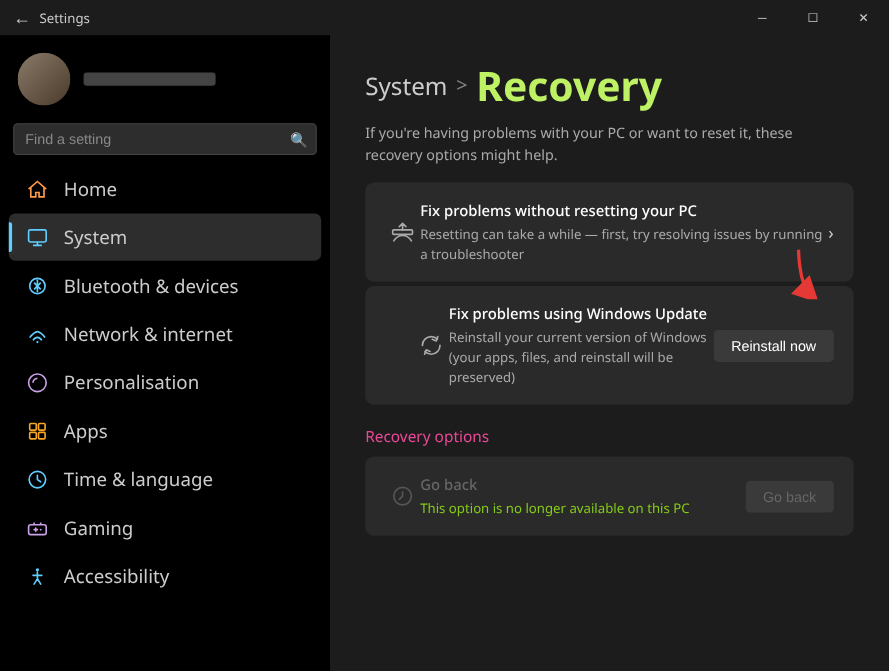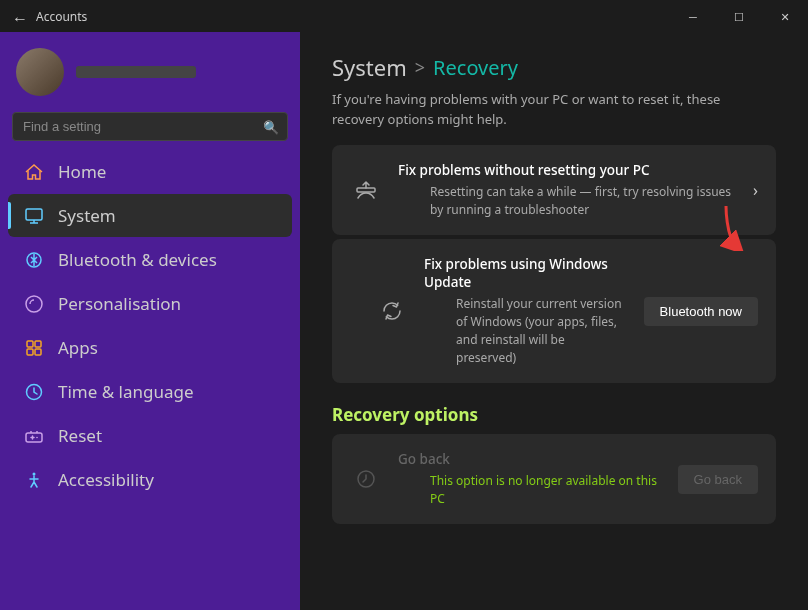--- a/index.html
+++ b/index.html
@@ -49,21 +49,21 @@
 
     
     .app-container {
       display: flex;
       height: calc(610px - 32px);
     }
 
     
     .sidebar {
       width: 300px;
-      background: #4c1d95;
+      background: #000000;
       display: flex;
       flex-direction: column;
       flex-shrink: 0;
       overflow: hidden;
       position: relative;
     }
 
     .user-section {
       display: flex;
       align-items: center;
@@ -195,42 +195,41 @@
     .breadcrumb-system {
       font-size: 22px;
       color: #cccccc;
       font-weight: 400;
     }
     .breadcrumb-arrow {
       font-size: 18px;
       color: #888;
     }
     .breadcrumb-page {
-      font-size: 20px;
-      color: #14b8a6;
-      font-weight: 400;
+      font-size: 37px;
+      color: #bef264;
+      font-weight: 700;
     }
 
     .page-description {
       font-size: 13px;
       color: #aaaaaa;
       margin-bottom: 16px;
       max-width: 440px;
       line-height: 1.5;
     }
 
     
     .card {
       background: #2a2a2a;
       border-radius: 8px;
       margin-bottom: 4px;
       padding: 16px 18px;
       display: flex;
       align-items: center;
-      gap: 16px;
     }
     .card-icon {
       width: 32px;
       height: 32px;
       display: flex;
       align-items: center;
       justify-content: center;
       flex-shrink: 0;
       color: #cccccc;
       font-size: 20px;
@@ -241,21 +240,20 @@
     .card-title {
       font-size: 13.5px;
       color: #ffffff;
       font-weight: 500;
       margin-bottom: 4px;
     }
     .card-desc {
       font-size: 12px;
       color: #aaaaaa;
       line-height: 1.5;
-      margin-left: 32px;
     }
     .card-action {
       display: flex;
       align-items: center;
     }
     .chevron-btn {
       color: #cccccc;
       font-size: 16px;
       cursor: pointer;
     }
@@ -269,23 +267,23 @@
       font-size: 13px;
       cursor: pointer;
       white-space: nowrap;
     }
     .card-button.disabled {
       color: #666;
       cursor: default;
     }
 
     .section-header {
-      font-size: 17px;
-      font-weight: 700;
-      color: #bef264;
+      font-size: 14px;
+      font-weight: 400;
+      color: #ec4899;
       margin: 20px 0 8px 0;
     }
 
     
     .arrow-svg {
       position: absolute;
       pointer-events: none;
     }
 
     .reinstall-card {
@@ -296,21 +294,21 @@
     .card.disabled .card-icon { color: #555; }
     .card.disabled .card-title { color: #666; }
     .card.disabled .card-desc { color: #555; }
   </style>
 </head>
 <body>
 
 <div class="titlebar">
   <div class="titlebar-left">
     <span style="cursor:pointer;color:#ccc;font-size:16px;">←</span>
-    <span class="titlebar-title">Accounts</span>
+    <span class="titlebar-title">Settings</span>
   </div>
   <div class="titlebar-controls">
     <div class="titlebar-btn">─</div>
     <div class="titlebar-btn">☐</div>
     <div class="titlebar-btn close">✕</div>
   </div>
 </div>
 
 <div class="app-container">
 
@@ -353,20 +351,30 @@
       <div class="nav-item">
         <span class="nav-icon icon-bluetooth">
           <svg width="20" height="20" viewBox="0 0 20 20" fill="none">
             <circle cx="10" cy="10" r="7" stroke="#60cdff" stroke-width="1.5"></circle>
             <path d="M7 7l6 6M7 13l6-6M10 4v12" stroke="#60cdff" stroke-width="1.5"></path>
           </svg>
         </span>
         <span class="nav-label">Bluetooth &amp; devices</span>
       </div>
 
+      <div class="nav-item">
+        <span class="nav-icon icon-network">
+          <svg width="20" height="20" viewBox="0 0 20 20" fill="none">
+            <path d="M3 13c1.9-3.3 5.5-5.5 7-5.5s5.1 2.2 7 5.5" stroke="#60cdff" stroke-width="1.5" fill="none"></path>
+            <path d="M6 15.5c1-1.8 2.4-2.8 4-2.8s3 1 4 2.8" stroke="#60cdff" stroke-width="1.5" fill="none"></path>
+            <circle cx="10" cy="17" r="1" fill="#60cdff"></circle>
+          </svg>
+        </span>
+        <span class="nav-label">Network &amp; internet</span>
+      </div>
 
       <div class="nav-item">
         <span class="nav-icon icon-personalisation">
           <svg width="20" height="20" viewBox="0 0 20 20" fill="none">
             <path d="M10 2a8 8 0 100 16A8 8 0 0010 2z" stroke="#c9a0e8" stroke-width="1.5"></path>
             <path d="M6 10c0-2.2 1.8-4 4-4" stroke="#c9a0e8" stroke-width="1.5"></path>
           </svg>
         </span>
         <span class="nav-label">Personalisation</span>
       </div>
@@ -396,21 +404,21 @@
 
       <div class="nav-item">
         <span class="nav-icon icon-gaming">
           <svg width="20" height="20" viewBox="0 0 20 20" fill="none">
             <rect x="2" y="7" width="16" height="9" rx="2" stroke="#c9a0e8" stroke-width="1.5"></rect>
             <path d="M7 11.5h3M8.5 10v3" stroke="#c9a0e8" stroke-width="1.5" stroke-linecap="round"></path>
             <circle cx="13" cy="11.5" r="0.8" fill="#c9a0e8"></circle>
             <path d="M7 7V5M13 7V5" stroke="#c9a0e8" stroke-width="1.5"></path>
           </svg>
         </span>
-        <span class="nav-label">Reset</span>
+        <span class="nav-label">Gaming</span>
       </div>
 
       <div class="nav-item">
         <span class="nav-icon icon-accessibility">
           <svg width="20" height="20" viewBox="0 0 20 20" fill="none">
             <circle cx="10" cy="4" r="1.5" fill="#60cdff"></circle>
             <path d="M10 6v6M10 12l-3 5M10 12l3 5" stroke="#60cdff" stroke-width="1.5" stroke-linecap="round"></path>
             <path d="M6 9h8" stroke="#60cdff" stroke-width="1.5" stroke-linecap="round"></path>
           </svg>
         </span>
@@ -455,21 +463,21 @@
           <path d="M22 14a8 8 0 01-8 8c-2.2 0-4.2-.9-5.7-2.3" stroke="#aaa" stroke-width="1.5" stroke-linecap="round"></path>
           <path d="M20 6l-1.5 4-3.5-1.5" stroke="#aaa" stroke-width="1.5" stroke-linecap="round" stroke-linejoin="round"></path>
           <path d="M8 22l1.5-4 3.5 1.5" stroke="#aaa" stroke-width="1.5" stroke-linecap="round" stroke-linejoin="round"></path>
         </svg>
       </div>
       <div class="card-content">
         <div class="card-title">Fix problems using Windows Update</div>
         <div class="card-desc">Reinstall your current version of Windows (your apps, files, and reinstall will be preserved)</div>
       </div>
       <div class="card-action">
-        <button class="card-button">Bluetooth now</button>
+        <button class="card-button">Reinstall now</button>
       </div>
 
       <svg class="arrow-svg" style="position:absolute;right:10px;top:-38px;width:80px;height:50px;" viewBox="0 0 80 50">
         <defs>
           <marker id="arrowhead" markerWidth="8" markerHeight="8" refX="4" refY="4" orient="auto">
             <path d="M0,0 L0,8 L8,4 z" fill="#e53935"></path>
           </marker>
         </defs>
         <path d="M40 5 C40 5, 40 35, 50 45" stroke="#e53935" stroke-width="3" fill="none" marker-end="url(#arrowhead)"></path>
       </svg>

